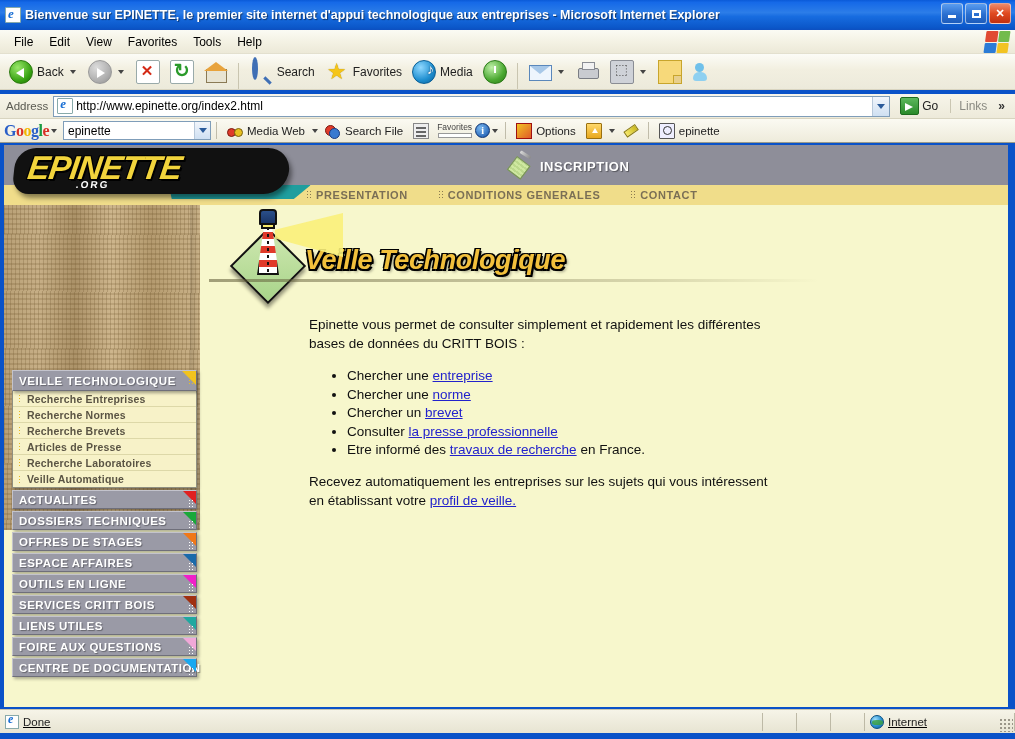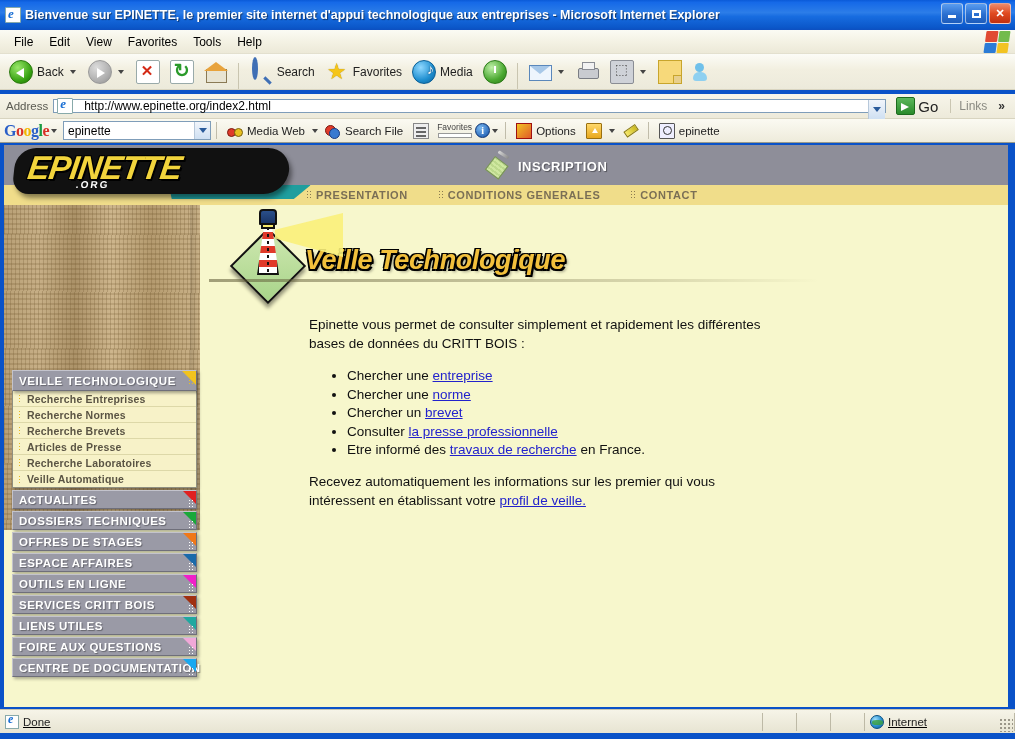--- a/index.html
+++ b/index.html
@@ -123,36 +123,36 @@
 
   
   #addrbar {
     position: absolute; left: 0; top: 94px; width: 1015px; height: 25px;
     background: linear-gradient(180deg,#f7f5ea,#edeada);
     display: flex; align-items: center; padding: 0 4px;
     border-bottom: 1px solid #d8d4c0;
   }
   #addrbar .alabel { font-size: 11.5px; color: #5a5a52; padding: 0 5px 0 2px; }
   #addrinput {
-    flex: 1; height: 14px; background: #fff; border: 1px solid #7f9db9;
-    display: flex; align-items: center; position: relative; gap: 8px;
+    flex: 1; height: 21px; background: #fff; border: 1px solid #7f9db9;
+    display: flex; align-items: center; position: relative;
   }
   #addrinput .eicon { width:16px;height:16px;margin:0 3px; background:#fff;border:1px solid #8aa;border-radius:1px;position:relative;flex:none;}
   #addrinput .eicon:after{content:"e";position:absolute;left:2px;top:-3px;font:italic bold 13px "Liberation Serif",serif;color:#1a6fd4;}
   #addrinput .urltext { font-size: 12px; color: #000; white-space: nowrap; }
   #addrinput .ddn {
     position: absolute; right: 0; top: 0; width: 17px; height: 19px;
     background: linear-gradient(180deg,#f1f5fb,#cfe0f2); border-left: 1px solid #b7c8da;
     display: flex; align-items: center; justify-content: center;
   }
   .dchev { width:0;height:0;border-left:4px solid transparent;border-right:4px solid transparent;border-top:5px solid #2a5a9a; }
   #gobtn { display:flex; align-items:center; gap:3px; margin-left:6px; padding:1px 4px; }
   #gobtn .garrow { width:19px;height:18px;background:linear-gradient(180deg,#5cb85c,#2a8a2a);border:1px solid #1d6b1d;border-radius:2px;position:relative;}
   #gobtn .garrow:after{content:"";position:absolute;left:4px;top:5px;width:0;height:0;border-top:4px solid transparent;border-bottom:4px solid transparent;border-left:8px solid #fff;}
-  #gobtn .glbl { font-size:15px; color:#222;text-align:center; }
+  #gobtn .glbl { font-size:12px; color:#222;text-align:center; }
   #linksbtn { display:flex;align-items:center;gap:11px;margin-left:8px;padding-right:6px;border-left:1px solid #cac6b2;padding-left:8px;}
   #linksbtn .llbl{font-size:12px;color:#8a8a82;}
   #linksbtn .lchev{font-size:12px;color:#333;font-weight:bold;}
 
   
   #gbar {
     position: absolute; left: 0; top: 119px; width: 1015px; height: 24px;
     background: linear-gradient(180deg,#fbfaf2,#eeebdb);
     display: flex; align-items: center; padding: 0 4px;
     border-bottom: 1px solid #9a9a8a;
@@ -218,21 +218,21 @@
     position:absolute; left: 62px; top: 31px;
     font: bold 10px "Liberation Sans", sans-serif; color:#fff; letter-spacing:2px;
     transform: skewX(-8deg);
   }
   #logo .tealstrip {
     position:absolute; left: 152px; top: 37px; width: 142px; height: 14px;
     background:#1f9e9e; transform: skewX(-22deg);
     clip-path: polygon(0 0, 100% 0, 92% 100%, 6% 100%);
   }
   #inscription {
-    position: absolute; left: 483px; top: 9px; display:flex; align-items:center; gap:7px;
+    position: absolute; left: 505px; top: 9px; display:flex; align-items:center; gap:7px;
   }
   #inscription .notepad {
     width: 24px; height: 24px; position: relative; transform: rotate(-8deg);
   }
   #inscription .notepad .pad {
     position:absolute; left:1px; top:5px; width:17px; height:17px;
     background: repeating-linear-gradient(0deg,#cfe8a0 0 2px,#bcd98c 2px 4px);
     border:1px solid #7a9a50; transform: rotate(45deg);
   }
   #inscription .notepad .pen {
@@ -709,21 +709,21 @@
 
       <div id="bodytext">
         <p>Epinette vous permet de consulter simplement et rapidement les différentes bases de données du CRITT BOIS :</p>
         <ul>
           <li><span>Chercher une </span><a href="#">entreprise</a><span></span></li>
           <li><span>Chercher une </span><a href="#">norme</a><span></span></li>
           <li><span>Chercher un </span><a href="#">brevet</a><span></span></li>
           <li><span>Consulter </span><a href="#">la presse professionnelle</a><span></span></li>
           <li><span>Etre informé des </span><a href="#">travaux de recherche</a><span> en France.</span></li>
         </ul>
-        <p><span>Recevez automatiquement les informations sur les premier qui vous intéressent en établissant votre </span><a href="#">profil de veille.</a><span></span></p>
+        <p><span>Recevez automatiquement les entreprises sur les sujets qui vous intéressent en établissant votre </span><a href="#">profil de veille.</a><span></span></p>
       </div>
 
     </div>
   </div>
 
   <div id="leftframe"></div>
   <div id="rightframe"></div>
 
   <div id="statusbar">
     <div class="spane" id="sp-main">

